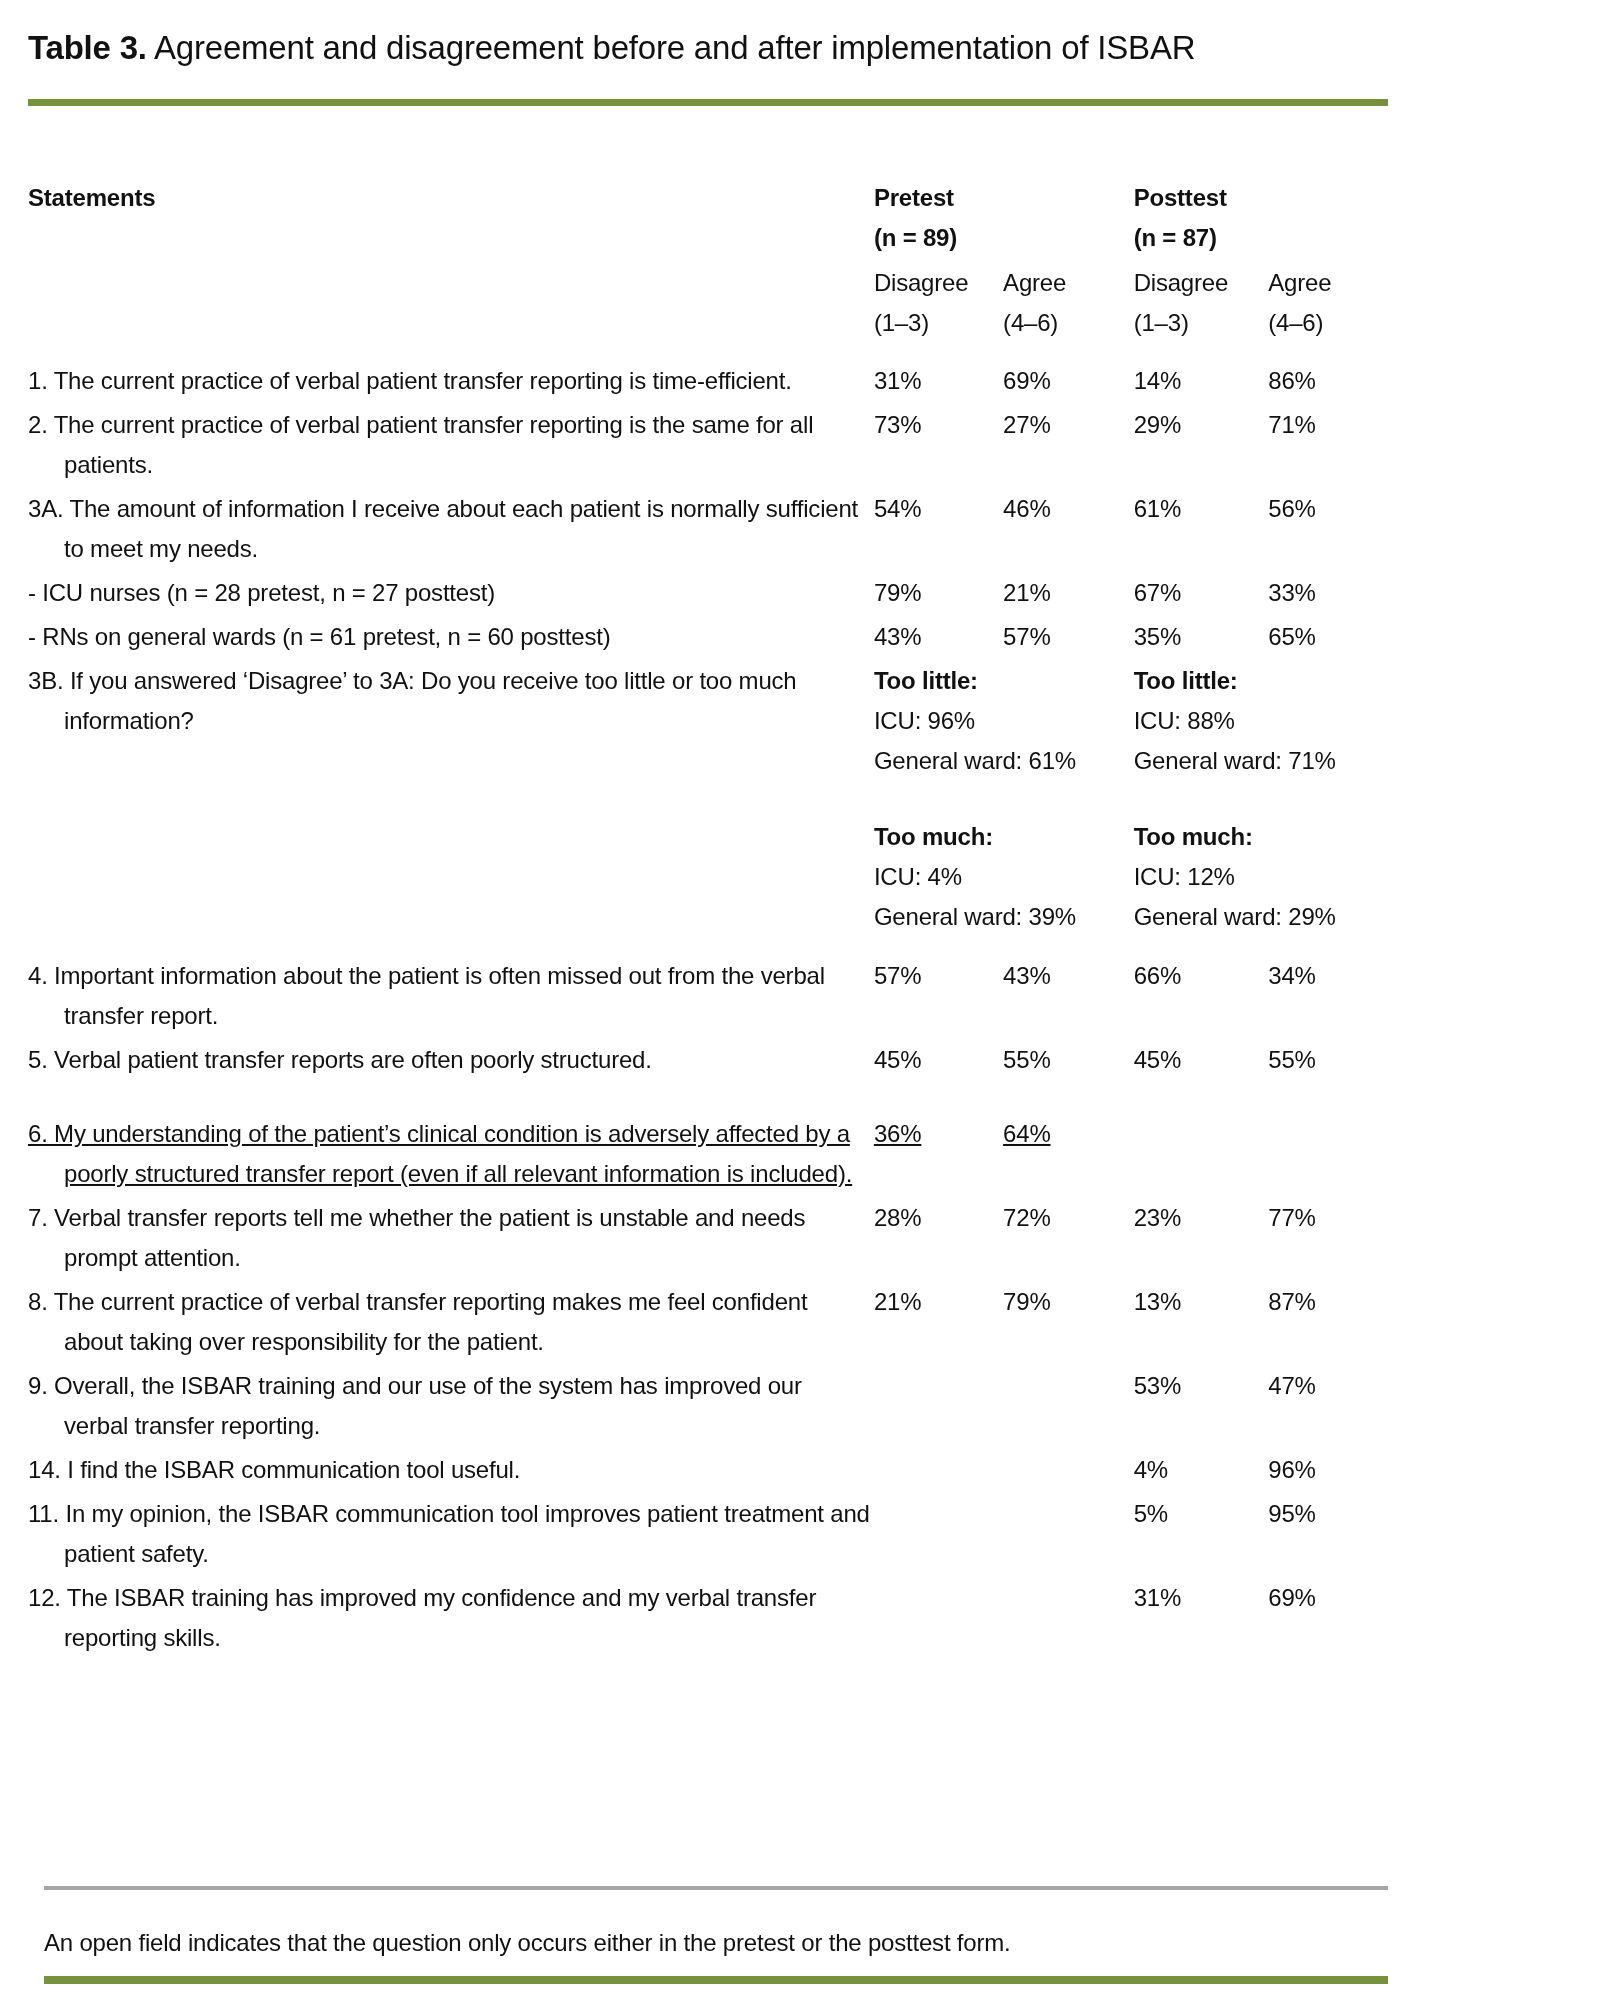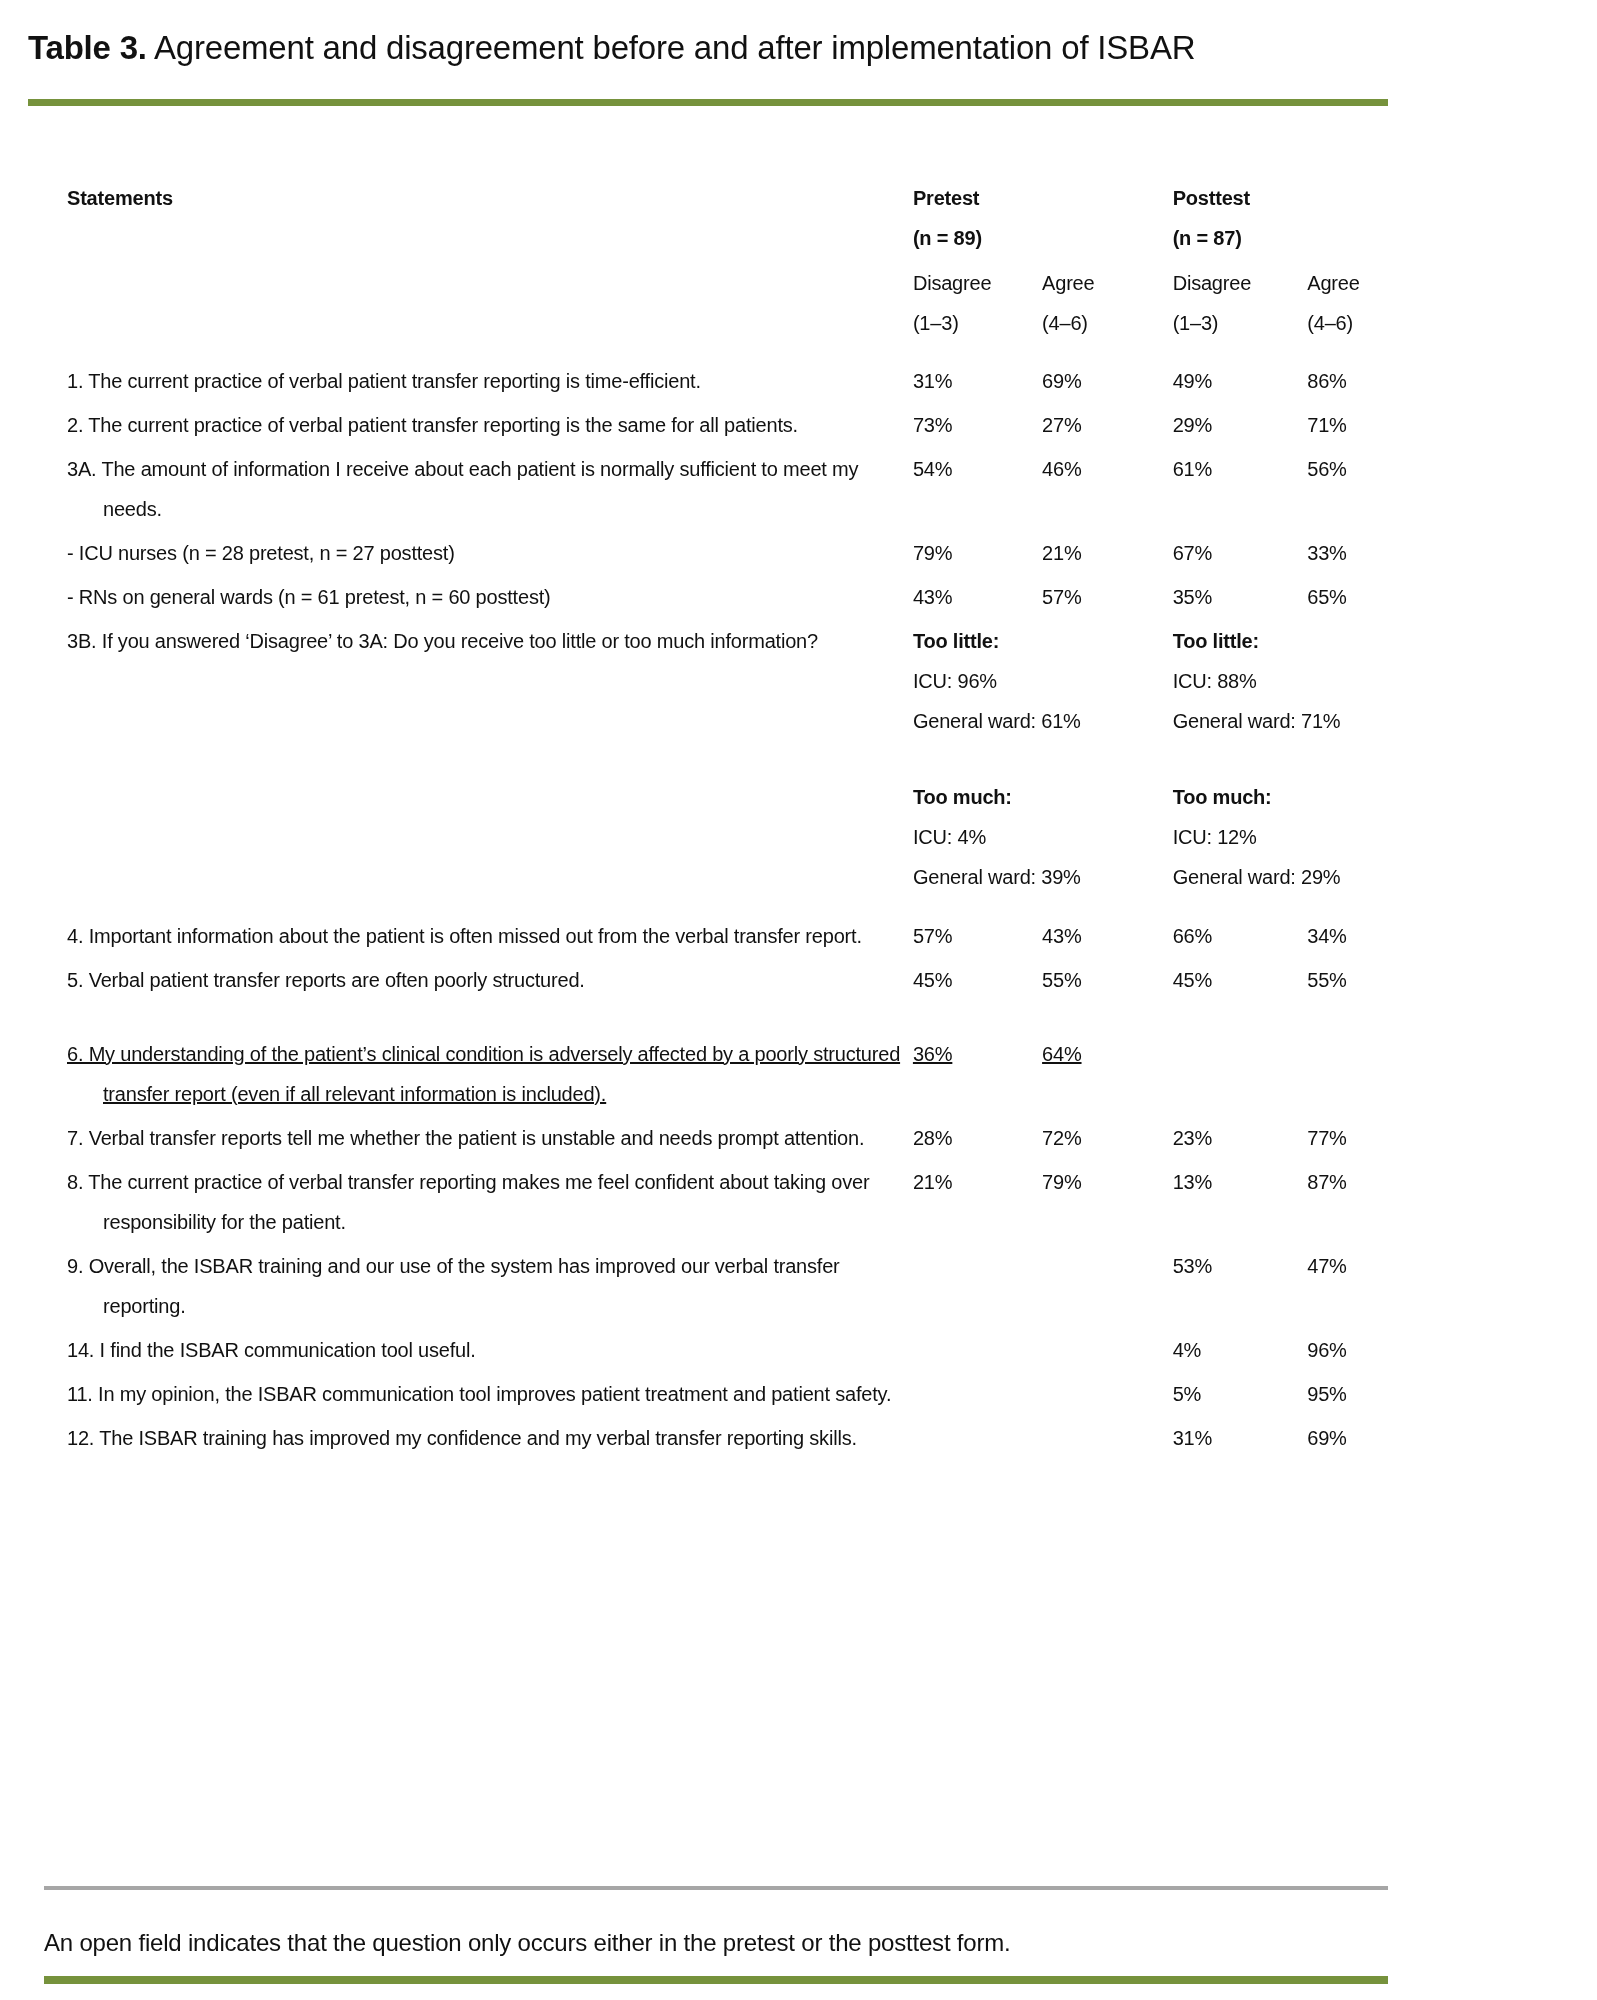--- a/index.html
+++ b/index.html
@@ -36,23 +36,22 @@
   }
   .rule-green-top {
     margin-top: 31px;
     height: 7px;
     background: #76923C;
   }
   .tbl {
     width: 100%;
     border-collapse: collapse;
     table-layout: fixed;
-    font-size: 20px;
+    font-size: 24px;
     line-height: 40px;
-    margin-left: 39px;
   }
   .tbl col.c-stmt { width: 62.2%; }
   .tbl col.c-v1 { width: 9.5%; }
   .tbl col.c-v2 { width: 9.6%; }
   .tbl col.c-v3 { width: 9.9%; }
   .tbl th, .tbl td {
     vertical-align: top;
     text-align: left;
     font-weight: normal;
     padding: 2px 4px 2px 0;
@@ -145,21 +144,21 @@
             <div>(4–6)</div>
           </th>
         </tr>
       </thead>
       <tbody>
 
         <tr class="first">
           <td class="stmt">1. The current practice of verbal patient transfer reporting is time-efficient.</td>
           <td>31%</td>
           <td>69%</td>
-          <td>49%</td>
+          <td>14%</td>
           <td>86%</td>
         </tr>
 
         <tr>
           <td class="stmt">2. The current practice of verbal patient transfer reporting is the same for all patients.</td>
           <td>73%</td>
           <td>27%</td>
           <td>29%</td>
           <td>71%</td>
         </tr>

